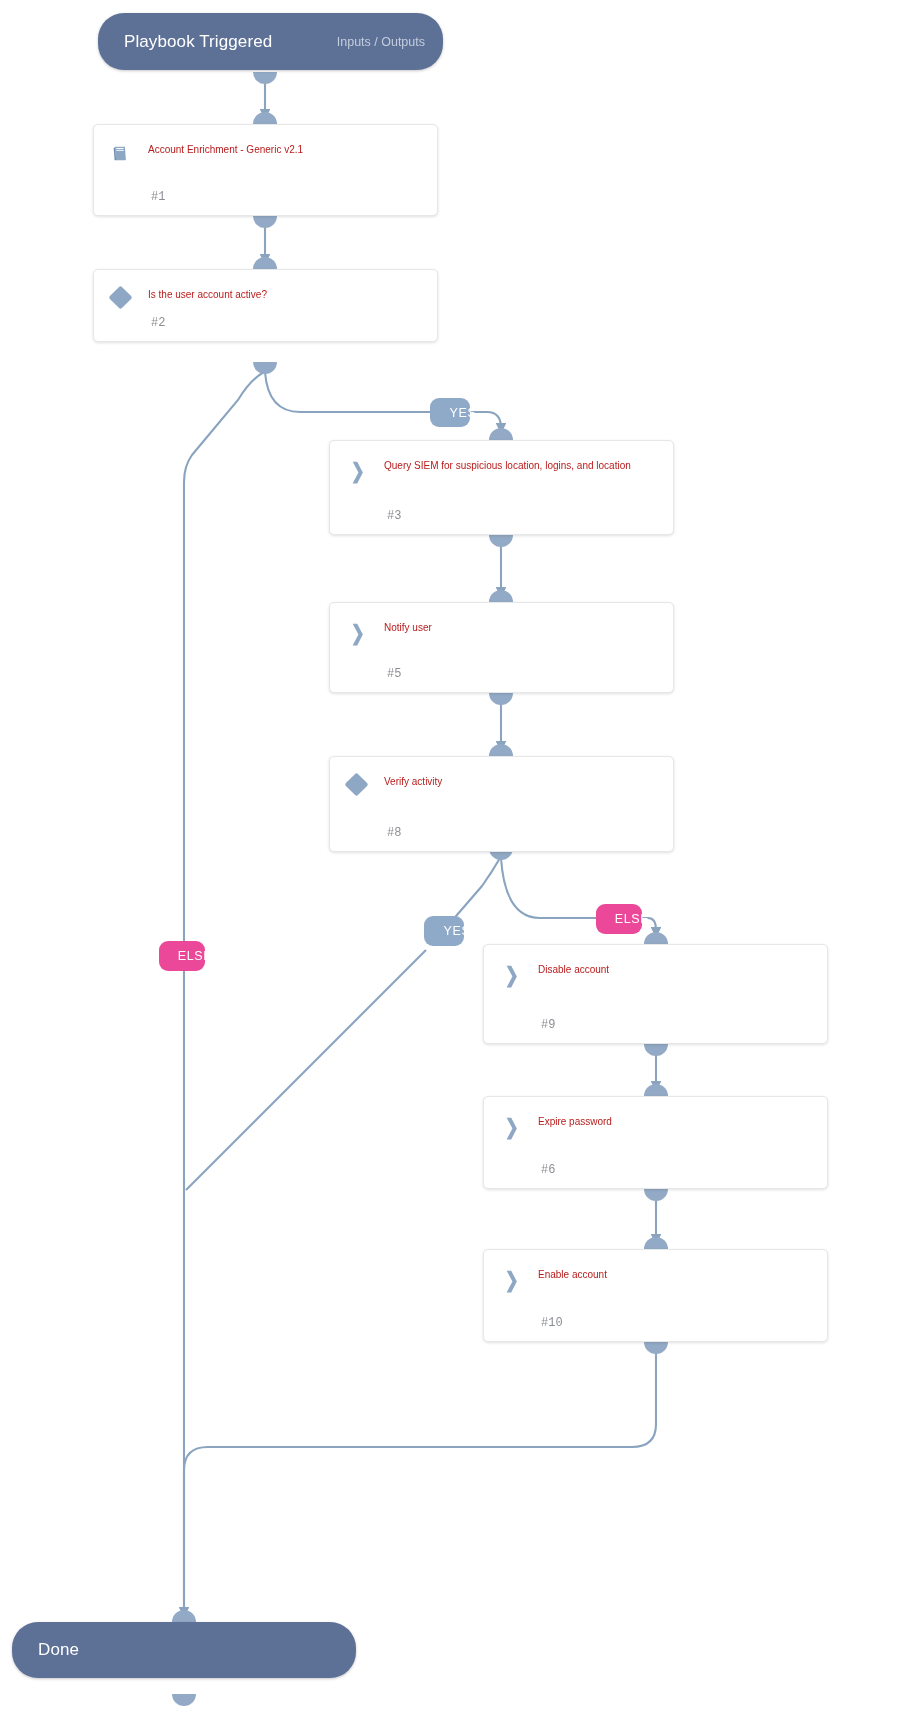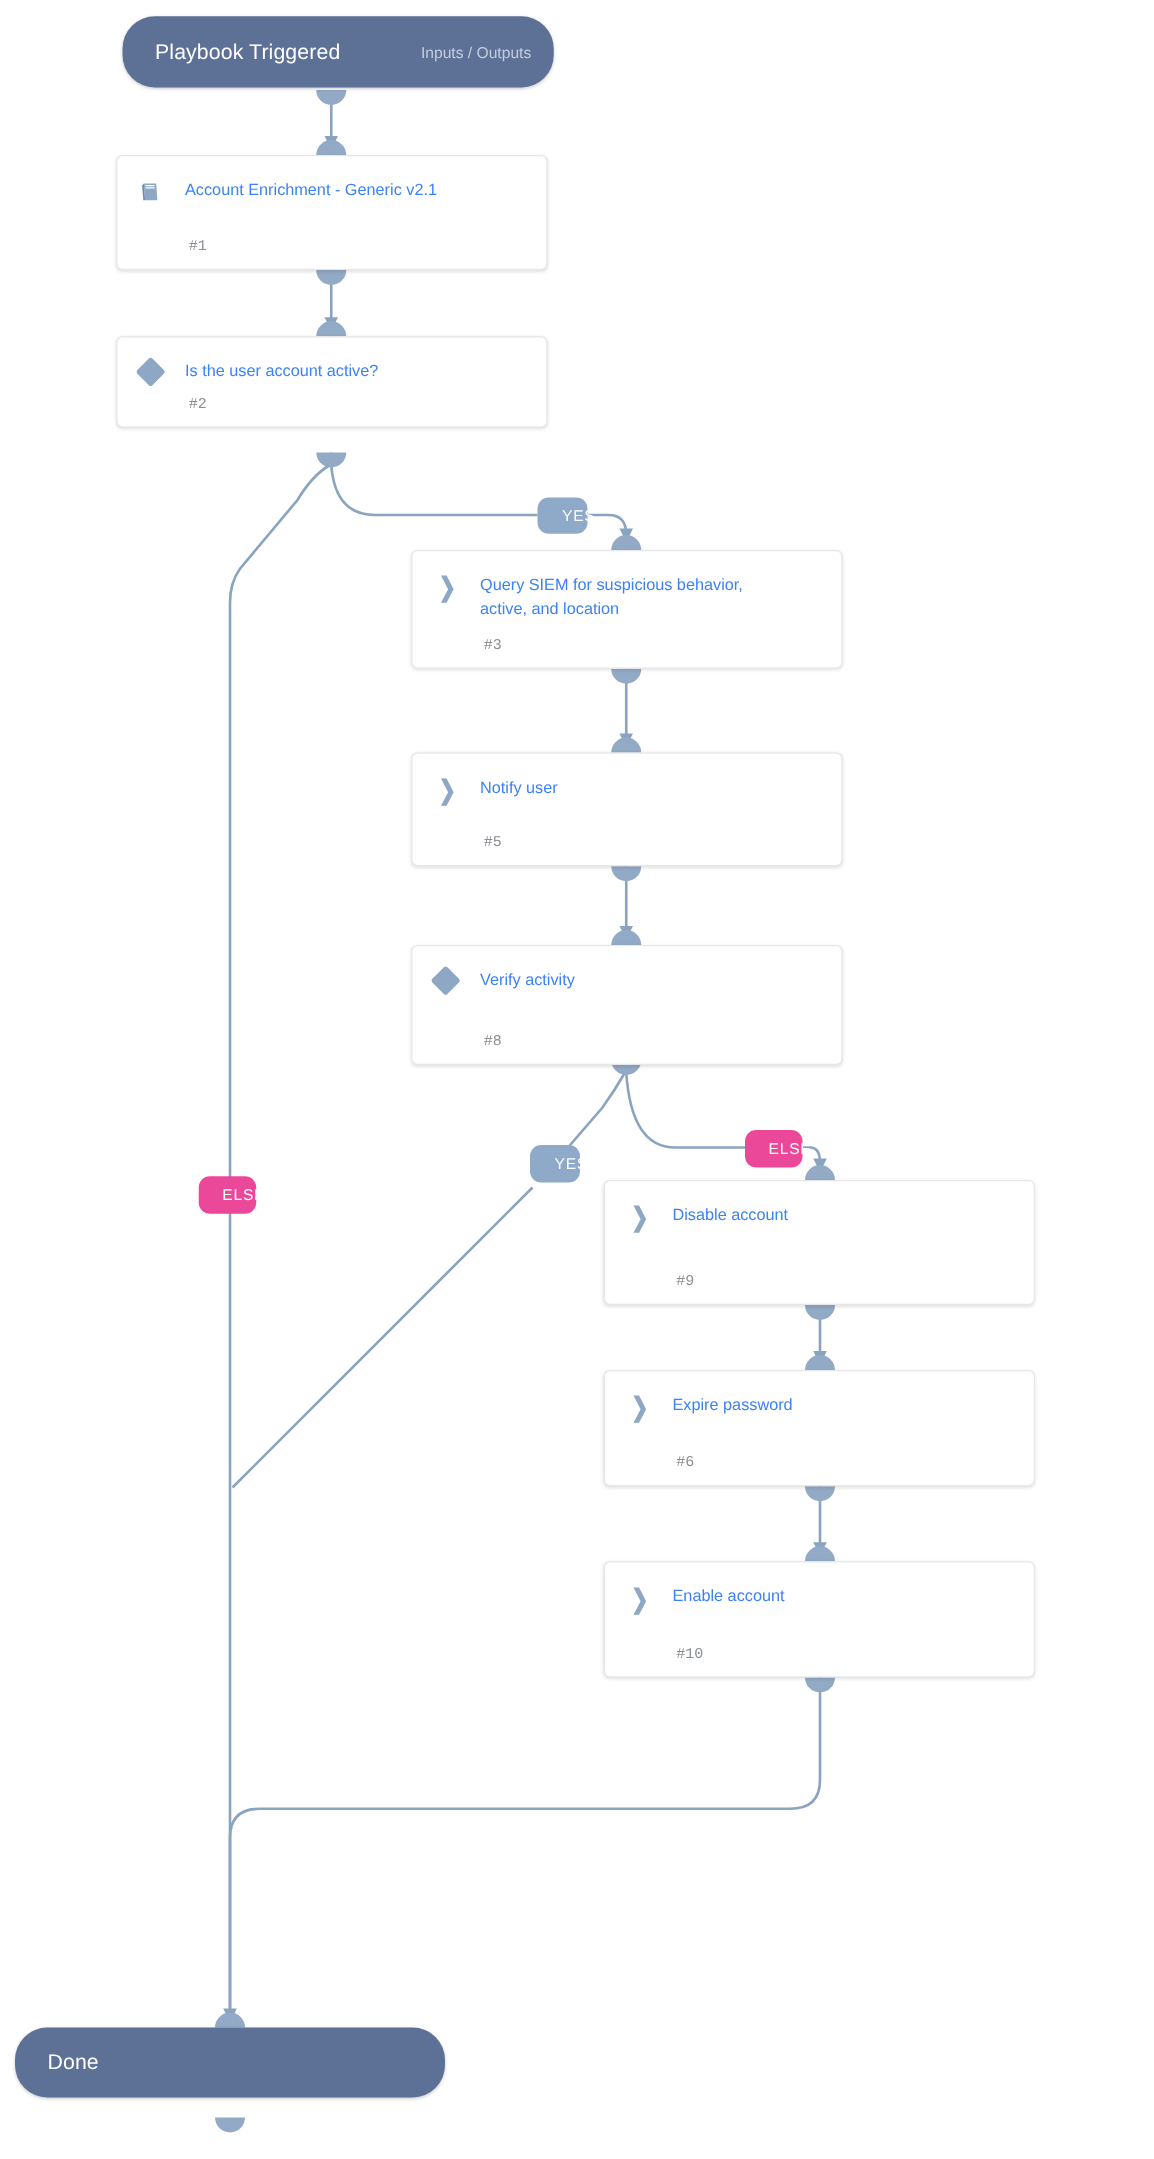--- a/index.html
+++ b/index.html
@@ -18,22 +18,22 @@
   .pill .pill-title{color:#ffffff;font-size:17px;letter-spacing:.1px;}
   .pill .pill-sub{color:#c3cddf;font-size:12.5px;margin-left:auto;}
 
   
   .card{position:absolute;background:#ffffff;border:1px solid #e6e7e9;
         border-radius:5px;box-shadow:0 1px 3px rgba(0,0,0,.12);
         box-sizing:border-box;}
   .card-row{display:flex;align-items:flex-start;padding:18px 16px 0 16px;}
   .card-ico{width:34px;flex:0 0 34px;display:flex;align-items:center;
             justify-content:flex-start;padding-top:1px;}
-  .card-title{font-size:13px;color:#3b82f6;line-height:1.45;
-              padding-left:4px;}
+  .card-title{font-size:10px;color:#b91c1c;line-height:1.45;
+              padding-left:4px;text-align:right;}
   .card-num{position:absolute;left:57px;bottom:11px;font-size:12px;
             color:#8b8e93;font-family:"Liberation Mono",monospace;}
 
   
   .ico-diamond{width:17px;height:17px;background:#8da7c4;
                transform:rotate(45deg);border-radius:2px;margin-left:2px;}
   .ico-chev{font-size:21px;color:#8da7c4;line-height:1;font-weight:bold;
             margin-left:3px;transform:scaleX(.8);}
   .ico-book{margin-left:1px;}
 
@@ -149,21 +149,21 @@
       <div class="card-title">Is the user account active?</div>
     </div>
     <div class="card-num">#2</div>
   </div>
 
   <div class="card" style="left:329px;top:440px;width:345px;height:95px;">
     <div class="card-row">
       <div class="card-ico">
         <div class="ico-chev">❯</div>
       </div>
-      <div class="card-title" style="max-width:250px;">Query SIEM for suspicious behavior, active, and location</div>
+      <div class="card-title" style="max-width:250px;">Query SIEM for suspicious location, logins, and location</div>
     </div>
     <div class="card-num">#3</div>
   </div>
 
   <div class="card" style="left:329px;top:602px;width:345px;height:91px;">
     <div class="card-row">
       <div class="card-ico">
         <div class="ico-chev">❯</div>
       </div>
       <div class="card-title">Notify user</div>

